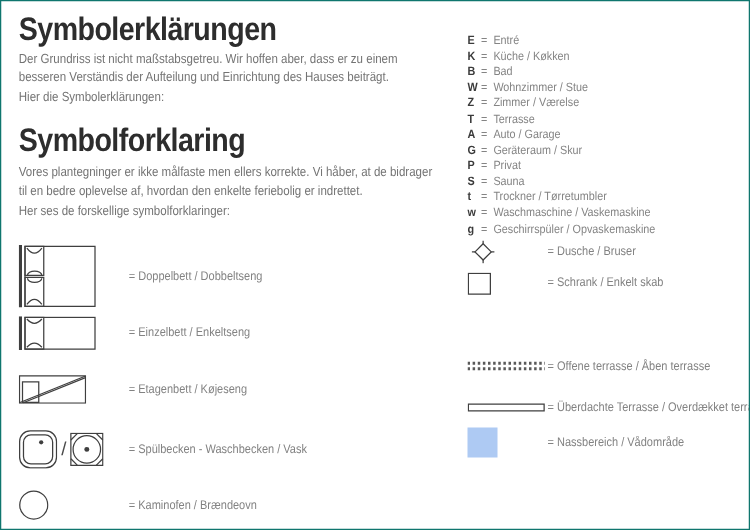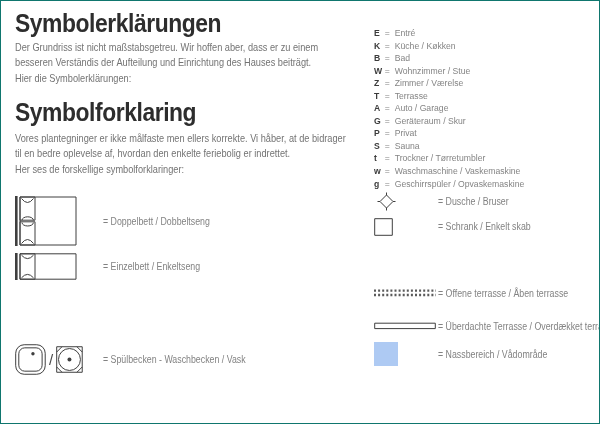--- a/index.html
+++ b/index.html
@@ -162,20 +162,31 @@
         <rect x="0" y="0" width="2.6" height="27" fill="#3f3f3f"></rect>
         <rect x="5" y="0.8" width="56" height="25.4" fill="none" stroke="#3f3f3f"></rect>
         <rect x="5" y="0.8" width="15" height="25.4" fill="none" stroke="#3f3f3f"></rect>
         <path d="M6.5,2.2 Q12.5,9 18.5,2.2" fill="none" stroke="#3f3f3f"></path>
         <path d="M6.5,24.8 Q12.5,18 18.5,24.8" fill="none" stroke="#3f3f3f"></path>
       </svg>
     </div>
     <span class="symlabel">= Einzelbett / Enkeltseng</span>
   </div>
 
+  <div class="symrow" style="top:299px;height:23px">
+    <div class="iconcell">
+      <svg class="sym" width="54" height="23" viewBox="0 0 54 23">
+        <rect x="0.6" y="0.6" width="52.8" height="21.8" fill="none" stroke="#3f3f3f"></rect>
+        <rect x="3" y="5.5" width="13" height="16.3" fill="none" stroke="#3f3f3f"></rect>
+        <line x1="1" y1="22" x2="53" y2="1" stroke="#3f3f3f"></line>
+        <line x1="3.6" y1="22.2" x2="53.4" y2="2.1" stroke="#3f3f3f"></line>
+      </svg>
+    </div>
+    <span class="symlabel">= Etagenbett / Køjeseng</span>
+  </div>
 
   <div class="symrow" style="top:343px;height:31px">
     <div class="iconcell">
       <svg class="sym" width="31" height="31" viewBox="0 0 31 31">
         <rect x="0.7" y="0.7" width="29.6" height="29.6" rx="8.5" fill="none" stroke="#3f3f3f"></rect>
         <rect x="3.8" y="3.8" width="23.4" height="23.4" rx="6" fill="none" stroke="#3f3f3f"></rect>
         <circle cx="18" cy="9.8" r="1.7" fill="#3f3f3f"></circle>
       </svg>
       <span class="slash">/</span>
       <svg class="sym" width="27" height="27" viewBox="0 0 27 27">
@@ -184,20 +195,28 @@
         <line x1="21" y1="0.7" x2="26.3" y2="6" stroke="#3f3f3f"></line>
         <line x1="26.3" y1="21" x2="21" y2="26.3" stroke="#3f3f3f"></line>
         <line x1="6" y1="26.3" x2="0.7" y2="21" stroke="#3f3f3f"></line>
         <circle cx="13.5" cy="13.5" r="11" fill="none" stroke="#3f3f3f"></circle>
         <circle cx="13.5" cy="13.5" r="2" fill="#3f3f3f"></circle>
       </svg>
     </div>
     <span class="symlabel">= Spülbecken - Waschbecken / Vask</span>
   </div>
 
+  <div class="symrow" style="top:391px;height:24px">
+    <div class="iconcell">
+      <svg class="sym" width="24" height="24" viewBox="0 0 24 24">
+        <circle cx="12" cy="12" r="11.2" fill="none" stroke="#3f3f3f"></circle>
+      </svg>
+    </div>
+    <span class="symlabel">= Kaminofen / Brændeovn</span>
+  </div>
 
   <div class="rrow" style="top:190px;height:20px">
     <div class="iconcell" style="padding-left:3px">
       <svg class="sym" width="19" height="19" viewBox="0 0 19 19">
         <path d="M9.5,3 L16,9.5 L9.5,16 L3,9.5 Z" fill="none" stroke="#3f3f3f"></path>
         <line x1="9.5" y1="0.5" x2="9.5" y2="3" stroke="#3f3f3f"></line>
         <line x1="9.5" y1="16" x2="9.5" y2="18.5" stroke="#3f3f3f"></line>
         <line x1="0.5" y1="9.5" x2="3" y2="9.5" stroke="#3f3f3f"></line>
         <line x1="16" y1="9.5" x2="18.5" y2="9.5" stroke="#3f3f3f"></line>
       </svg>

